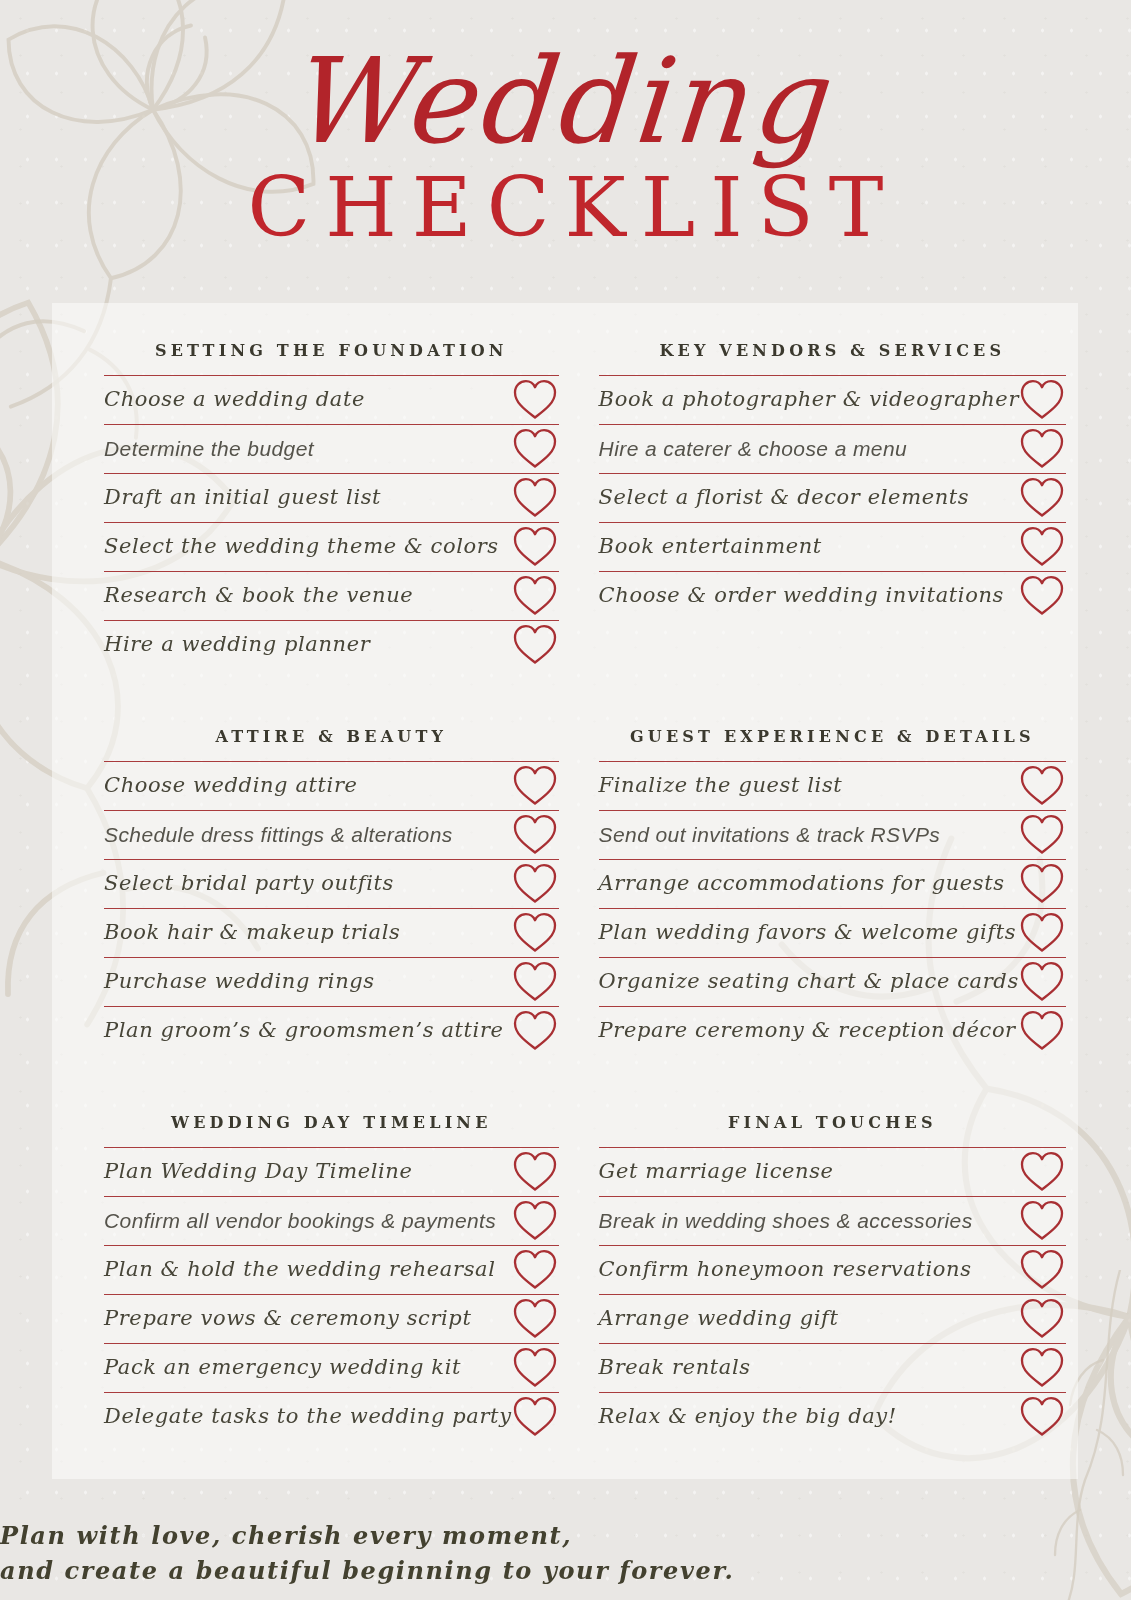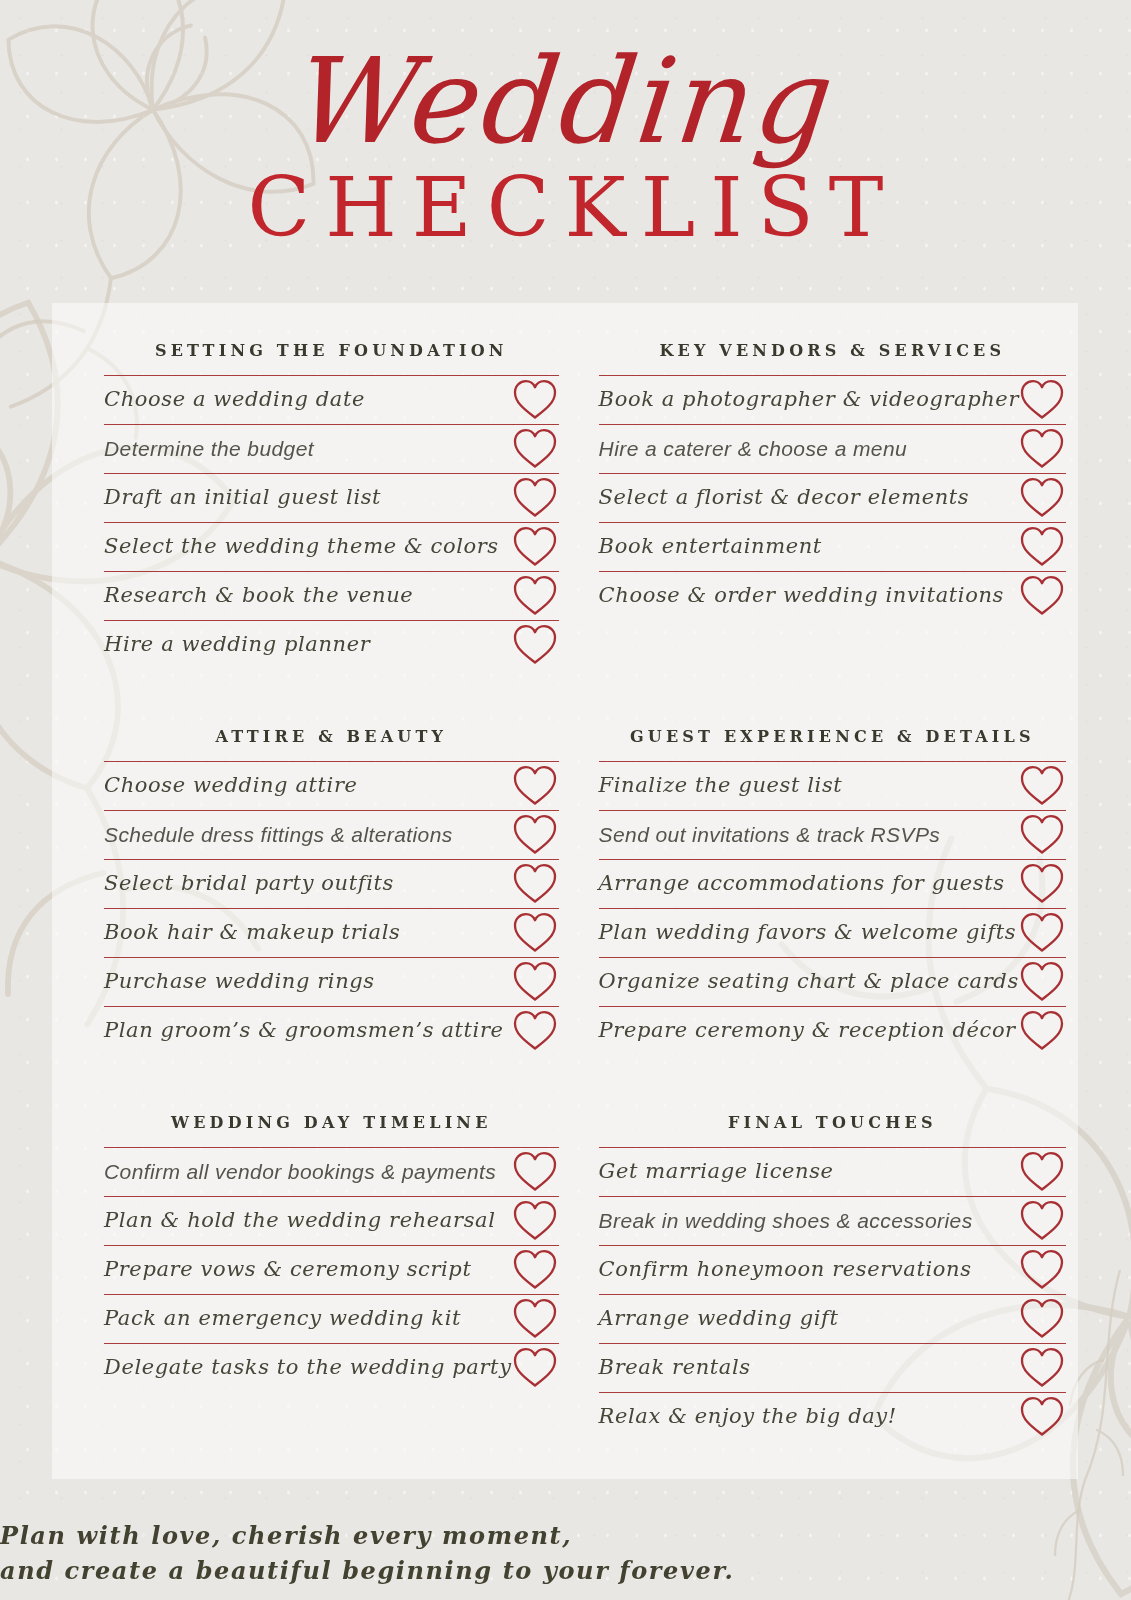--- a/index.html
+++ b/index.html
@@ -341,20 +341,28 @@
     <svg viewBox="0 0 46 42" aria-hidden="true">
       <path d="M23,38.5 C14,31.5 3,24 3,13.4 C3,6.4 8.5,2.2 13.9,2.2 C17.9,2.2 21.4,4.6 23,8.2 C24.6,4.6 28.1,2.2 32.1,2.2 C37.5,2.2 43,6.4 43,13.4 C43,24 32,31.5 23,38.5 Z"></path>
     </svg>
   </span>
         </div>
       </div>
   </section>
   <section class="checklist-section">
     <h2 class="section-title">WEDDING DAY TIMELINE</h2>
     <div class="rows">
+        <div class="task-row">
+          <span class="task-label">Plan Wedding Day Timeline</span>
+          <span class="heart">
+    <svg viewBox="0 0 46 42" aria-hidden="true">
+      <path d="M23,38.5 C14,31.5 3,24 3,13.4 C3,6.4 8.5,2.2 13.9,2.2 C17.9,2.2 21.4,4.6 23,8.2 C24.6,4.6 28.1,2.2 32.1,2.2 C37.5,2.2 43,6.4 43,13.4 C43,24 32,31.5 23,38.5 Z"></path>
+    </svg>
+  </span>
+        </div>
         <div class="task-row alt">
           <span class="task-label">Confirm all vendor bookings &amp; payments</span>
           <span class="heart">
     <svg viewBox="0 0 46 42" aria-hidden="true">
       <path d="M23,38.5 C14,31.5 3,24 3,13.4 C3,6.4 8.5,2.2 13.9,2.2 C17.9,2.2 21.4,4.6 23,8.2 C24.6,4.6 28.1,2.2 32.1,2.2 C37.5,2.2 43,6.4 43,13.4 C43,24 32,31.5 23,38.5 Z"></path>
     </svg>
   </span>
         </div>
         <div class="task-row">
           <span class="task-label">Plan &amp; hold the wedding rehearsal</span>

